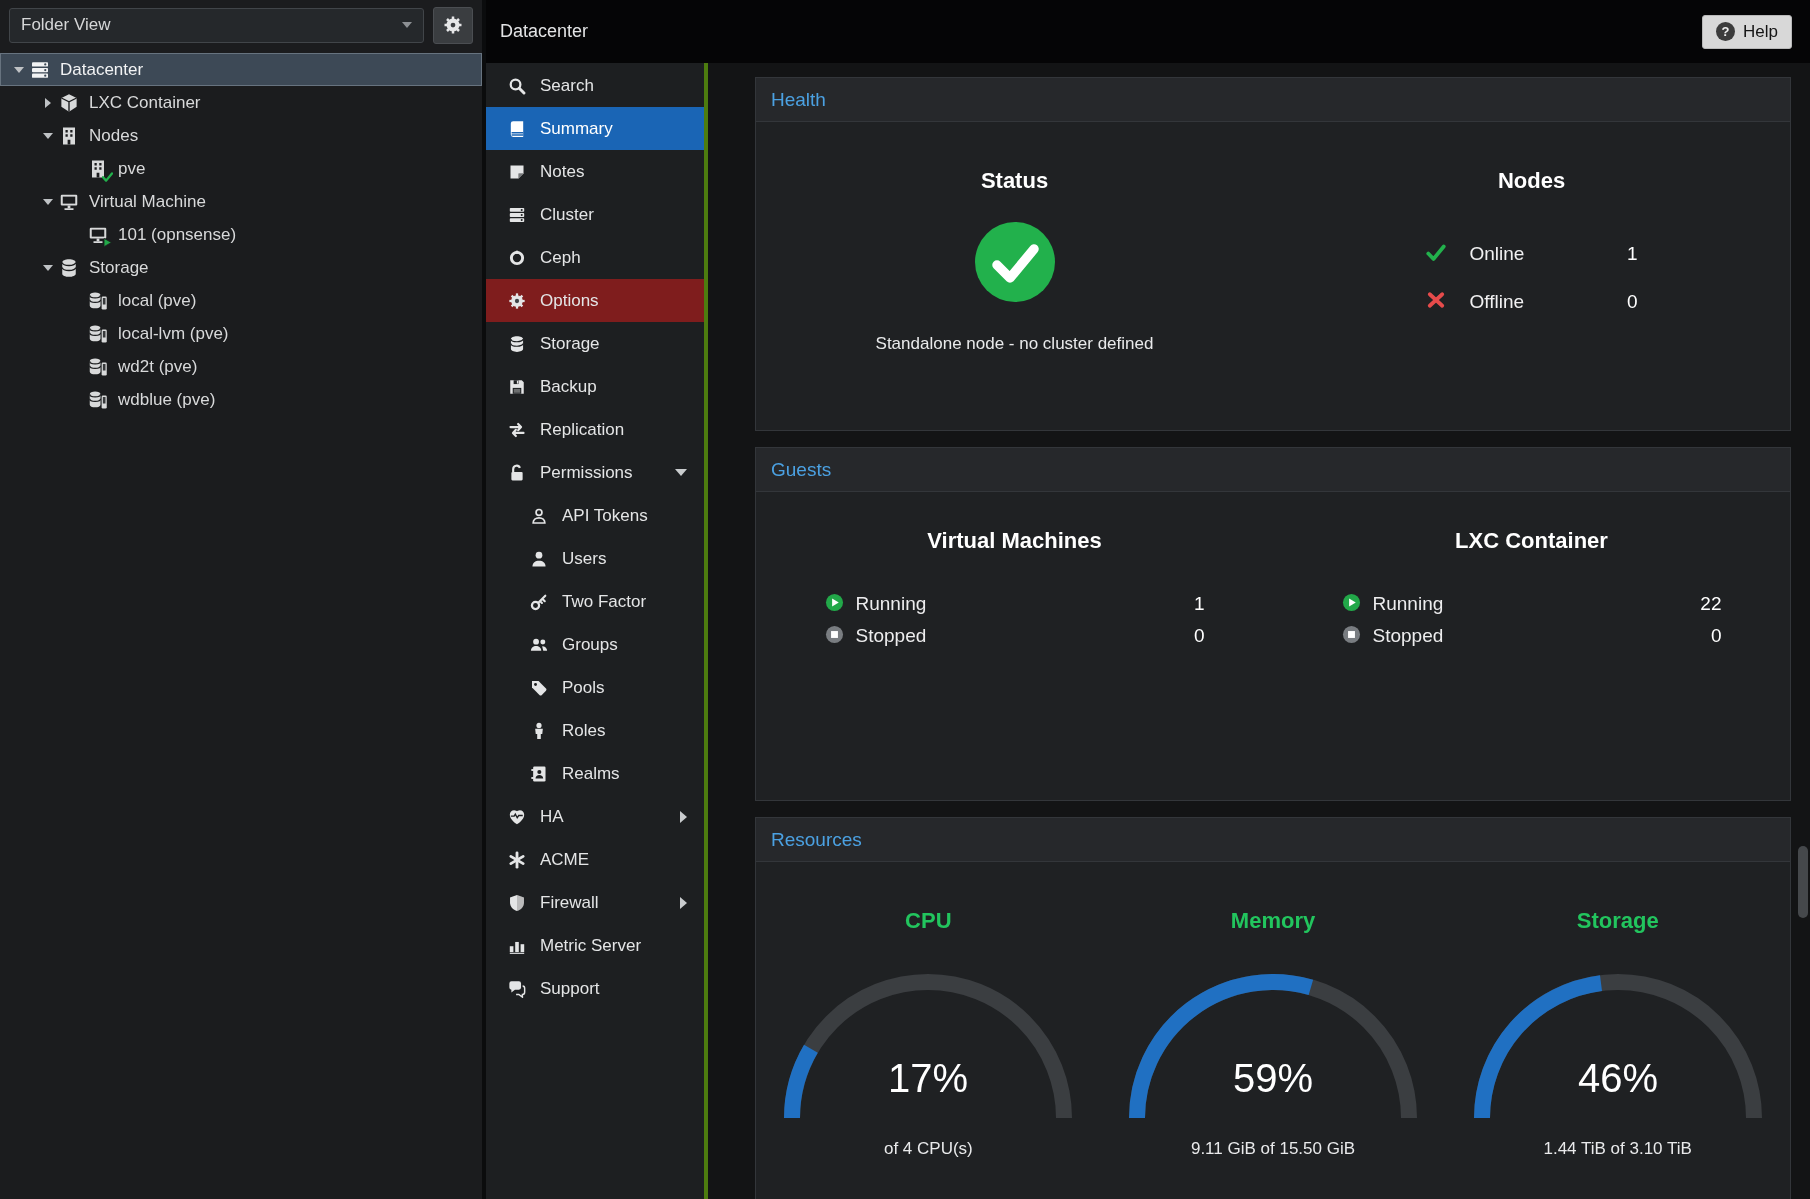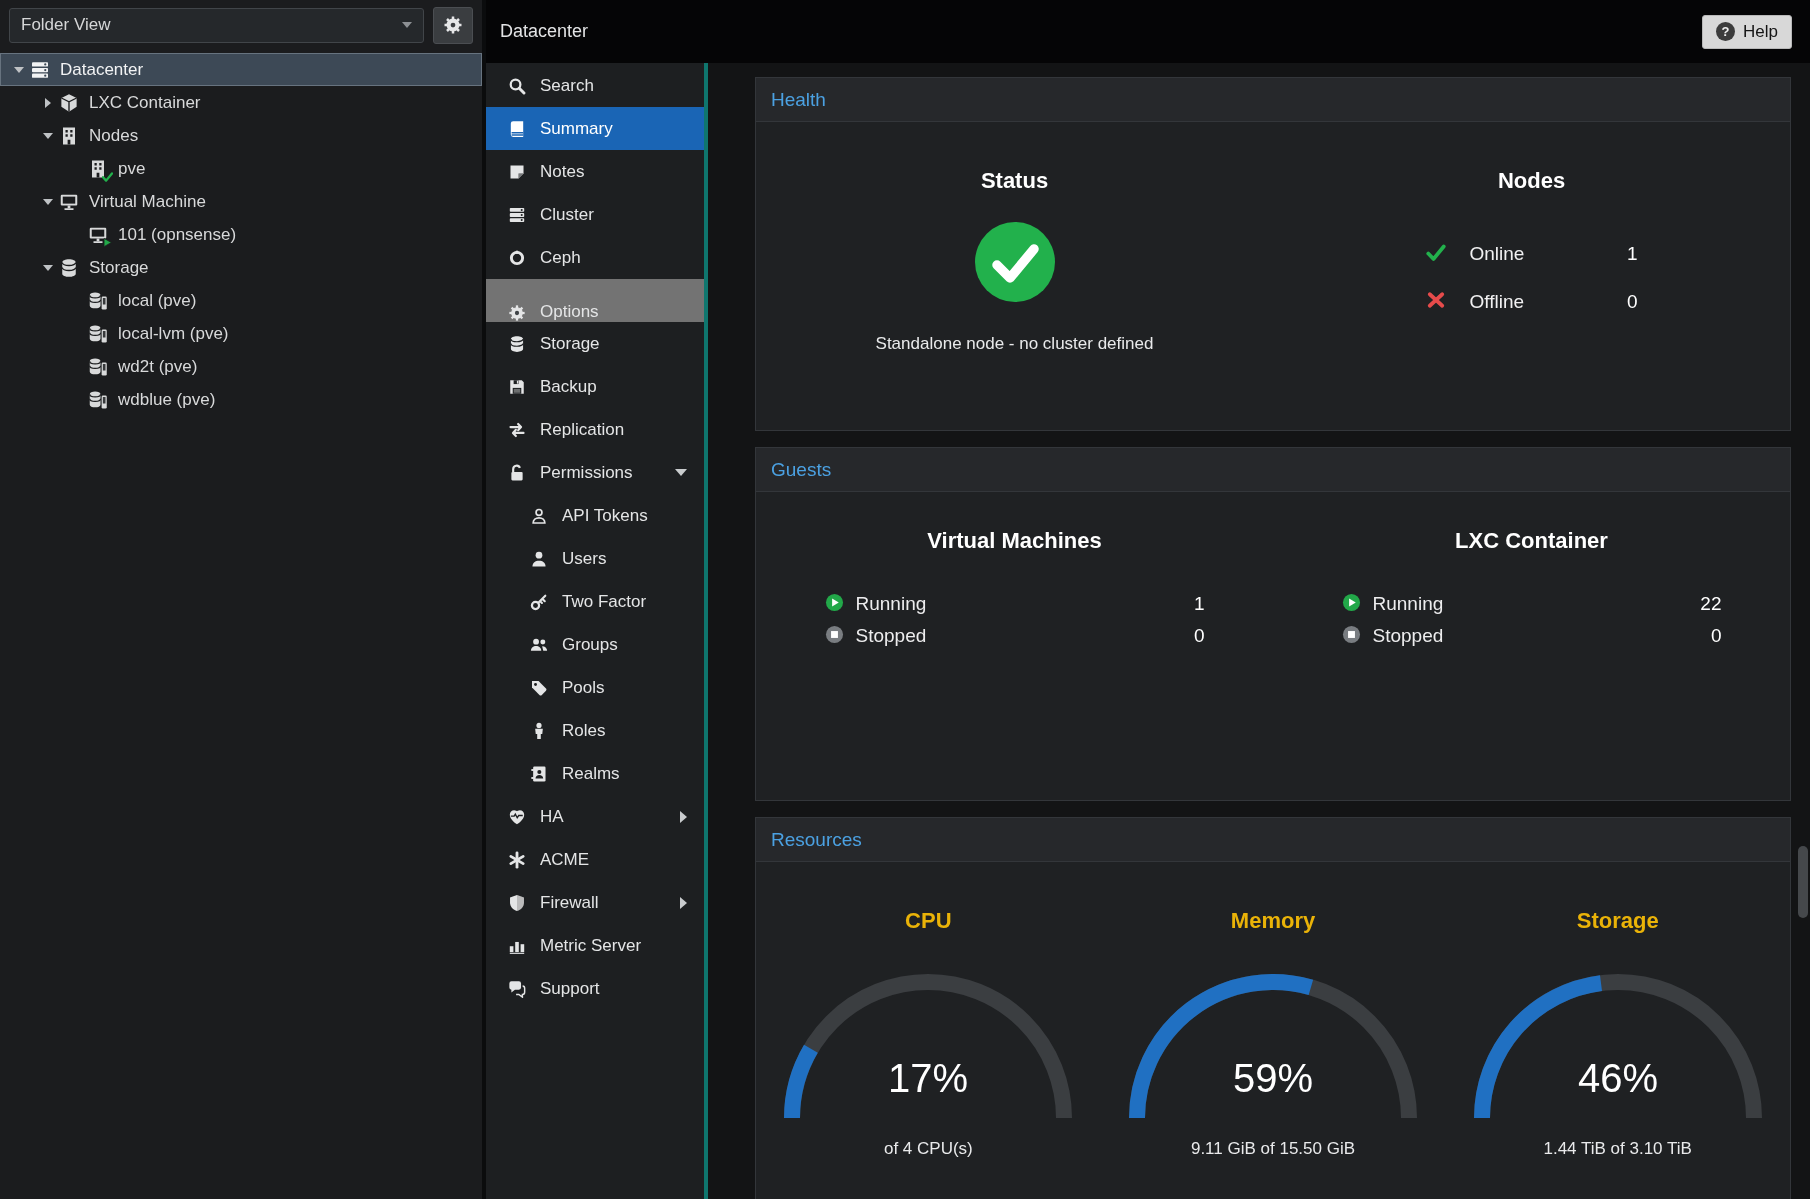--- a/index.html
+++ b/index.html
@@ -31,25 +31,25 @@
   
   .right { flex:1; display:flex; flex-direction:column; min-width:0; }
   .topbar { height:63px; background:#050506; display:flex; align-items:center; padding:0 18px 0 14px; flex:none; }
   .topbar-title { color:#e3e4e5; font-size:18px; }
   .help-btn { margin-left:auto; height:34px; background:#d8d8d8; border:1px solid #b9b9b9; border-radius:3px; display:flex; align-items:center; gap:8px; padding:0 13px; font-size:17px; color:#151515; font-family:inherit; cursor:default; }
   .help-q { width:19px; height:19px; border-radius:50%; background:#3c3c3c; color:#efefef; font-size:13px; font-weight:bold; display:flex; align-items:center; justify-content:center; }
 
   .right-body { flex:1; display:flex; min-height:0; position:relative; }
 
   
-  .menu { width:222px; min-width:222px; background:#1d1f21; border-right:4px solid #0f766e; padding-top:1px; }
+  .menu { width:222px; min-width:222px; background:#1d1f21; border-right:4px solid #4d7c0f; padding-top:1px; }
   .menu-row { height:43px; display:flex; align-items:center; gap:13px; padding-left:21px; color:#e4e5e6; font-size:17px; position:relative; --row-bg:#1d1f21; cursor:default; }
   .menu-row.indent { padding-left:43px; }
   .menu-row.selected { background:#1a65b5; color:#ffffff; --row-bg:#1a65b5; }
-  .menu-row.highlighted { background:#737373;align-items:flex-end; --row-bg:#3f4347; }
+  .menu-row.highlighted { background:#7f1d1d; --row-bg:#3f4347; }
   .micon { width:20px; display:flex; justify-content:center; flex:none; }
   .micon svg { width:18px; height:18px; }
   .mcaret-down { position:absolute; right:17px; width:0; height:0; border-left:6px solid transparent; border-right:6px solid transparent; border-top:7px solid #c9ccce; }
   .mcaret-right { position:absolute; right:17px; width:0; height:0; border-top:6px solid transparent; border-bottom:6px solid transparent; border-left:7px solid #c9ccce; }
 
   
   .content { flex:1; padding:14px 19px 0 15px; overflow:hidden; background:#131415; }
   .panel { margin-bottom:16px;padding-left:32px; }
   .panel-header { height:44px; background:#26282b; border:1px solid #33363a; border-bottom:0; display:flex; align-items:center; padding:0 15px; }
   .panel-title { color:#4ba1e2; font-size:19px; }
@@ -73,21 +73,21 @@
   .guest-inner { width:380px; }
   .guest-inner .col-heading { margin-top:36px; }
   .guest-rows { margin-top:34px; }
   .guest-row { height:32px; display:flex; align-items:center; gap:12px; }
   .guest-row svg { width:19px; height:19px; flex:none; }
   .glabel { font-size:19px; color:#ededee; }
   .gvalue { margin-left:auto; font-size:19px; color:#ffffff; }
 
   .resources-body { height:430px; display:flex; align-items:flex-start; }
   .gauge-block { flex:1; display:flex; flex-direction:column; align-items:center; padding-top:46px; }
-  .gauge-title { font-size:22px; font-weight:bold; color:#eab308; line-height:26px; }
+  .gauge-title { font-size:22px; font-weight:bold; color:#22c55e; line-height:26px; }
   svg.gauge { margin-top:38px; }
   svg.gauge text { font-size:40px; fill:#ffffff; }
   .gauge-sub { margin-top:9px; font-size:17px; color:#e9eaeb; }
 
   .scroll-thumb { position:absolute; right:2px; top:783px; width:10px; height:72px; background:#45484b; border-radius:5px; }
 </style>
 </head>
 <body>
 
 <div class="app">

